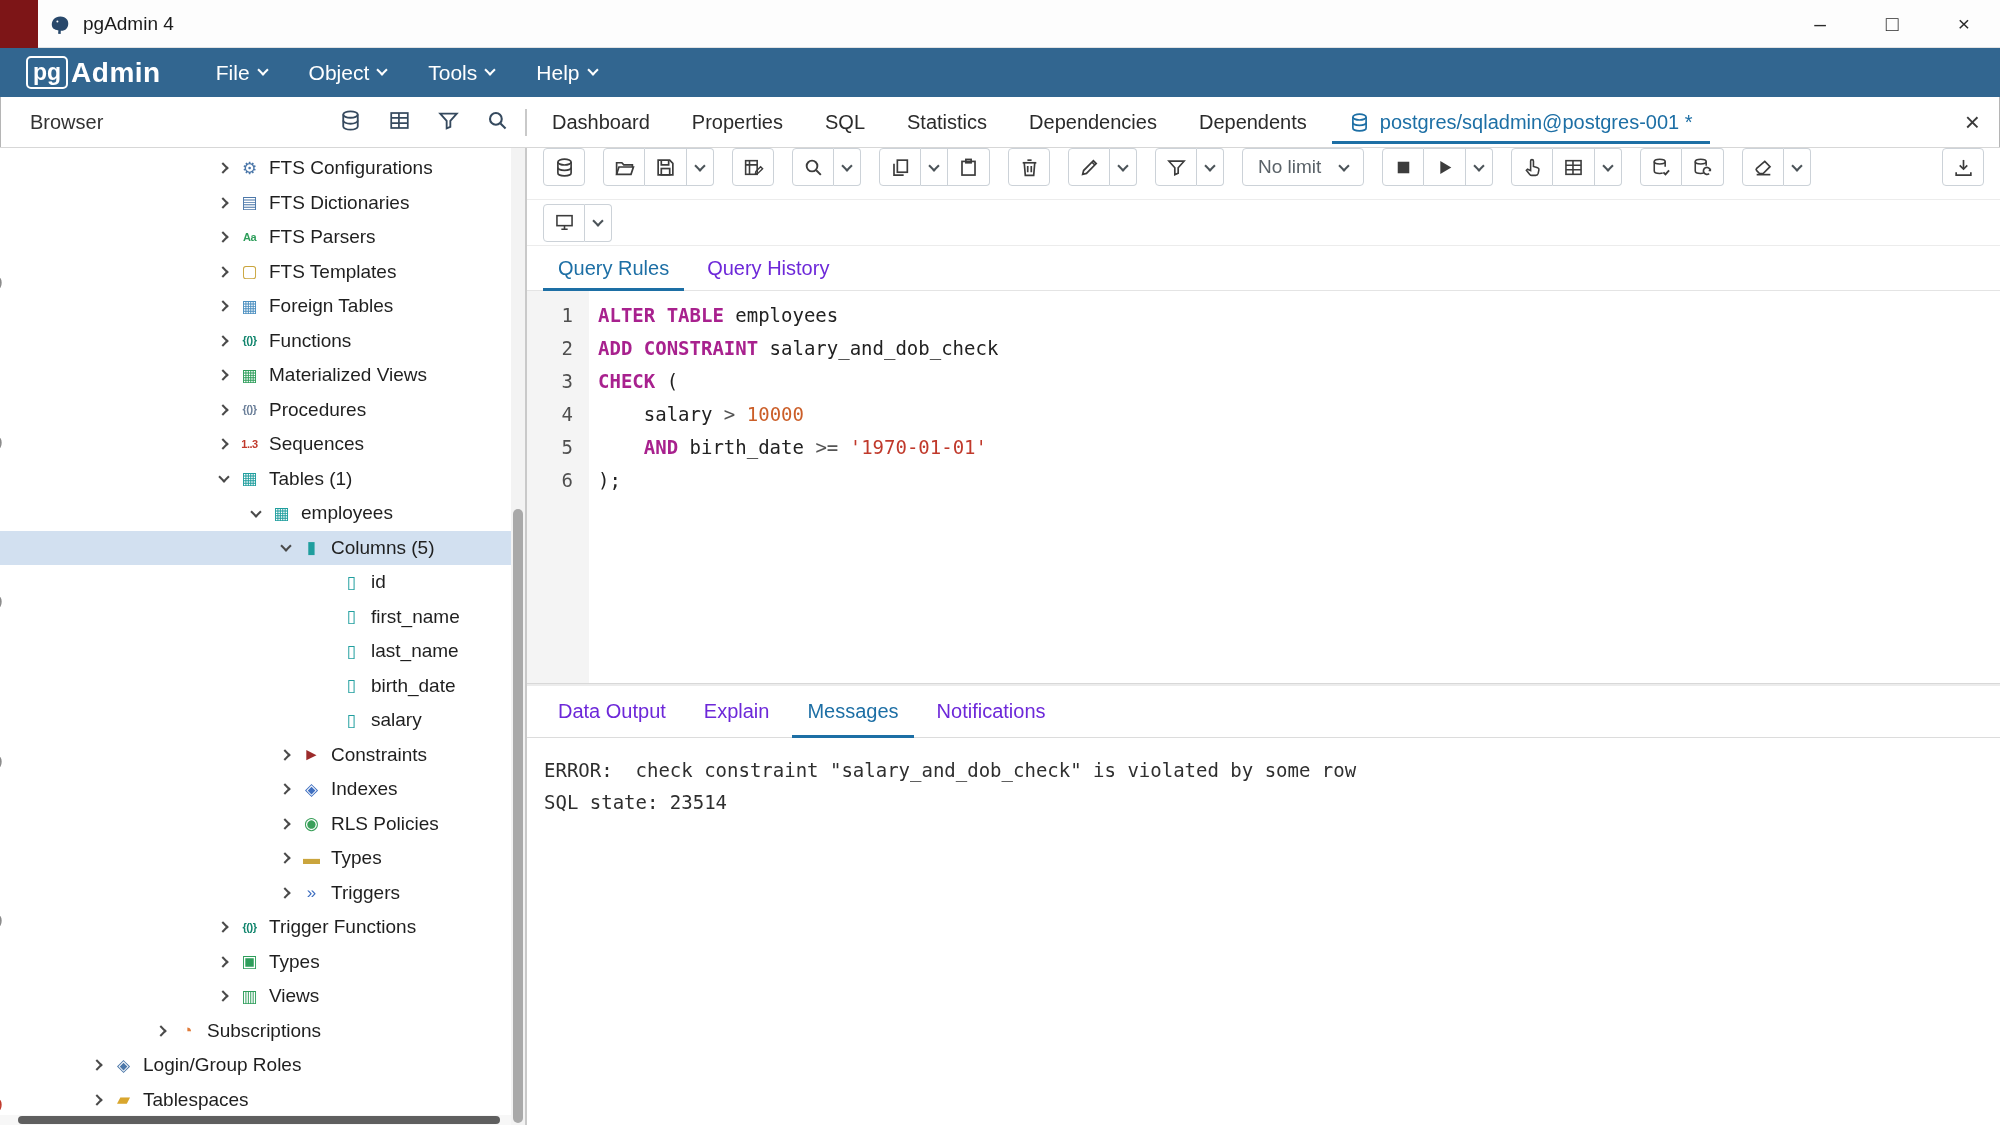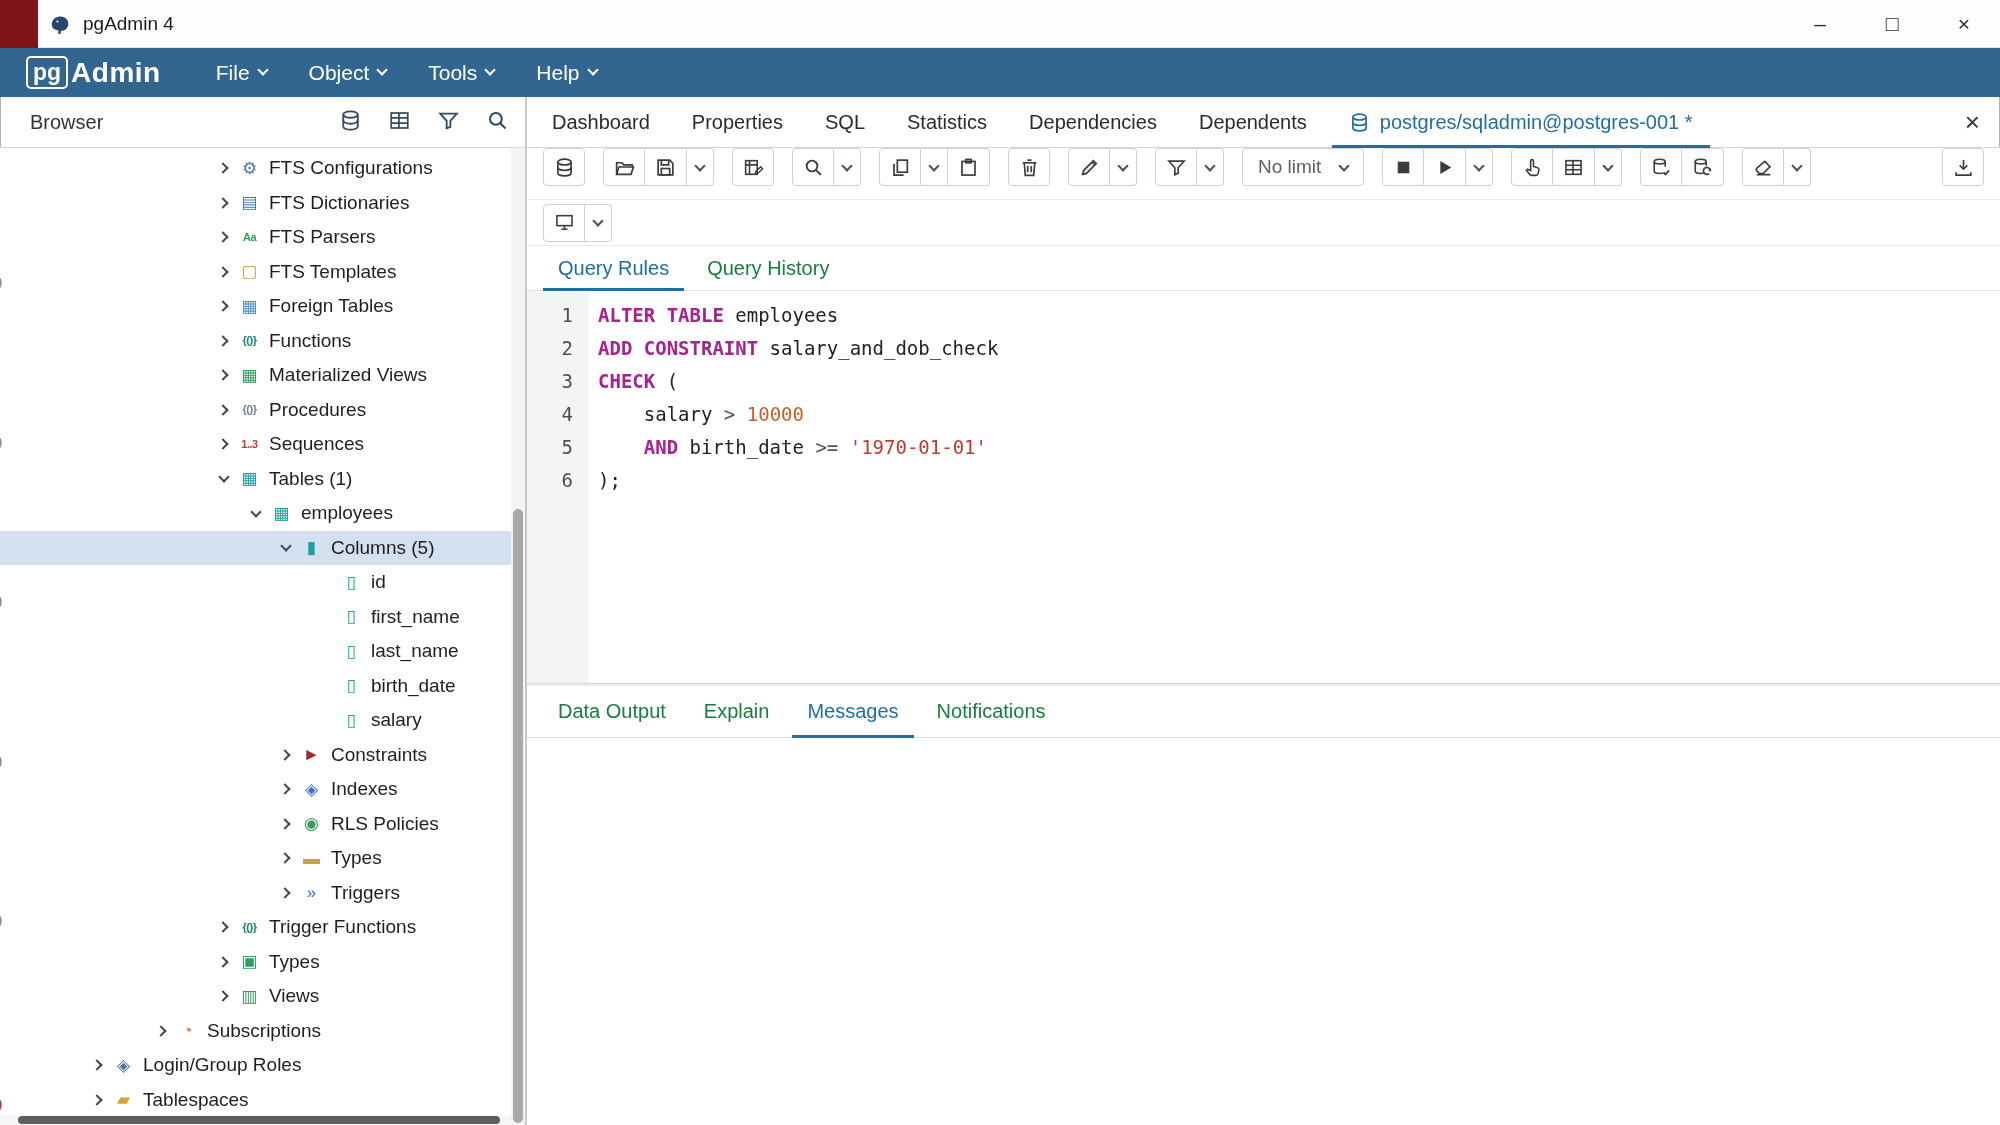--- a/index.html
+++ b/index.html
@@ -18,21 +18,21 @@
   .win-controls{margin-left:auto;display:flex;height:100%;}
   .win-btn{width:72px;height:100%;display:flex;align-items:center;justify-content:center;font-size:21px;color:#2b2b2b;}
   
   .menubar{height:49px;background:#326690;display:flex;align-items:center;padding-left:26px;}
   .logo{display:flex;align-items:center;gap:3px;margin-right:34px;}
   .logo-pg{color:#fff;font-weight:bold;font-size:23px;border:2.5px solid #fff;border-radius:5px;padding:0 5px;line-height:29px;}
   .logo-admin{color:#fff;font-weight:bold;font-size:28px;letter-spacing:.5px;}
   .menu-item{color:#fff;font-size:21px;display:flex;align-items:center;gap:9px;padding:0 21px;height:100%;}
   .mchev{width:8px;height:8px;border-right:2px solid #fff;border-bottom:2px solid #fff;transform:rotate(45deg);margin-top:-5px;}
   
-  .main-row{display:flex;height:51px;border-bottom:1px solid #d7d7d7;}
+  .main-row{display:flex;height:51px;border-bottom:1px solid #d7d7d7;align-items:center;}
   .browser-header{width:527px;flex:none;display:flex;align-items:center;padding:0 16px 0 30px;border-right:2px solid #c9c9c9;}
   .browser-title{font-size:20px;color:#333;}
   .browser-tools{margin-left:auto;display:flex;gap:26px;align-items:center;}
   .browser-tools .svg-icon{color:#35495e;}
   .browser-tools .svg-icon svg{width:23px;height:23px;display:block;}
   .tabs-bar{flex:1;display:flex;align-items:stretch;padding-left:4px;min-width:0;}
   .tab{display:flex;align-items:center;padding:9px 21px;font-size:20px;color:#2b2b2b;gap:10px;position:relative;white-space:nowrap;}
   .tab.active{color:#1d6fa5;}
   .tab.active::after{content:"";position:absolute;left:4px;right:4px;bottom:-1px;height:3px;background:#1d6fa5;}
   .tab .svg-icon{color:#1d6fa5;}
@@ -67,21 +67,21 @@
   .btn-group .tb-btn:last-child{border-radius:0 4px 4px 0;}
   .btn-group .tb-btn:only-child{border-radius:4px;}
   .btn-group .tb-btn + .tb-btn{border-left:0;}
   .tb-btn .svg-icon svg{width:21px;height:21px;display:block;}
   .tb-btn.dd{min-width:27px;padding:0 8px;}
   .dchev{width:8px;height:8px;border-right:2px solid #4b5358;border-bottom:2px solid #4b5358;transform:rotate(45deg);margin-top:-3px;}
   .limit-select{height:38px;border:1px solid #ccd2d8;border-radius:4px;display:flex;align-items:center;justify-content:space-between;gap:16px;padding:0 15px;color:#5a6268;font-size:19px;min-width:122px;flex:none;}
   .toolbar2{height:46px;display:flex;align-items:center;padding:0 16px;border-bottom:1px solid #ececec;}
   
   .editor-tabs{height:45px;display:flex;align-items:stretch;padding-left:14px;gap:4px;border-bottom:1px solid #e4e4e4;}
-  .etab{padding:0 17px;font-size:20px;display:flex;align-items:center;color:#15803d;position:relative;white-space:nowrap;}
+  .etab{padding:0 17px;font-size:20px;display:flex;align-items:center;color:#6d28d9;position:relative;white-space:nowrap;}
   .etab.active{color:#1d6fa5;}
   .etab.active::after{content:"";position:absolute;left:2px;right:2px;bottom:-1px;height:3px;background:#1d6fa5;}
   
   .editor{height:392px;position:relative;background:linear-gradient(to right,#f4f4f4 0,#f4f4f4 62px,#ffffff 62px);padding-top:8px;font-family:"DejaVu Sans Mono",monospace;overflow:hidden;}
   .code-line{display:flex;height:33px;line-height:33px;font-size:19px;}
   .lineno{width:62px;flex:none;text-align:right;padding-right:16px;color:#4f4f4f;}
   .code-text{white-space:pre;padding-left:9px;color:#222;}
   .tok-kw{color:#a8218e;font-weight:bold;}
   .tok-pl{color:#222;}
   .tok-num{color:#cb5e28;}
@@ -650,20 +650,24 @@
           </div>
         </div>
       </div>
     <div class="splitter"></div>
     <div class="output-tabs" id="output-tabs">
         <div class="etab">Data Output</div>
         <div class="etab">Explain</div>
         <div class="etab active">Messages</div>
         <div class="etab">Notifications</div>
       </div>
+    <div class="output-content" id="messages">
+        <div class="msg-line">ERROR:  check constraint "salary_and_dob_check" is violated by some row</div>
+        <div class="msg-line">SQL state: 23514</div>
+      </div>
   </div>
 </div>
 
 <span class="edge-mark" style="top: 274px;">9</span>
 <span class="edge-mark" style="top: 434px;">9</span>
 <span class="edge-mark" style="top: 593px;">9</span>
 <span class="edge-mark" style="top: 753px;">9</span>
 <span class="edge-mark" style="top: 912px;">9</span>
 <span class="edge-mark red" style="top: 1096px;">9</span>
 

